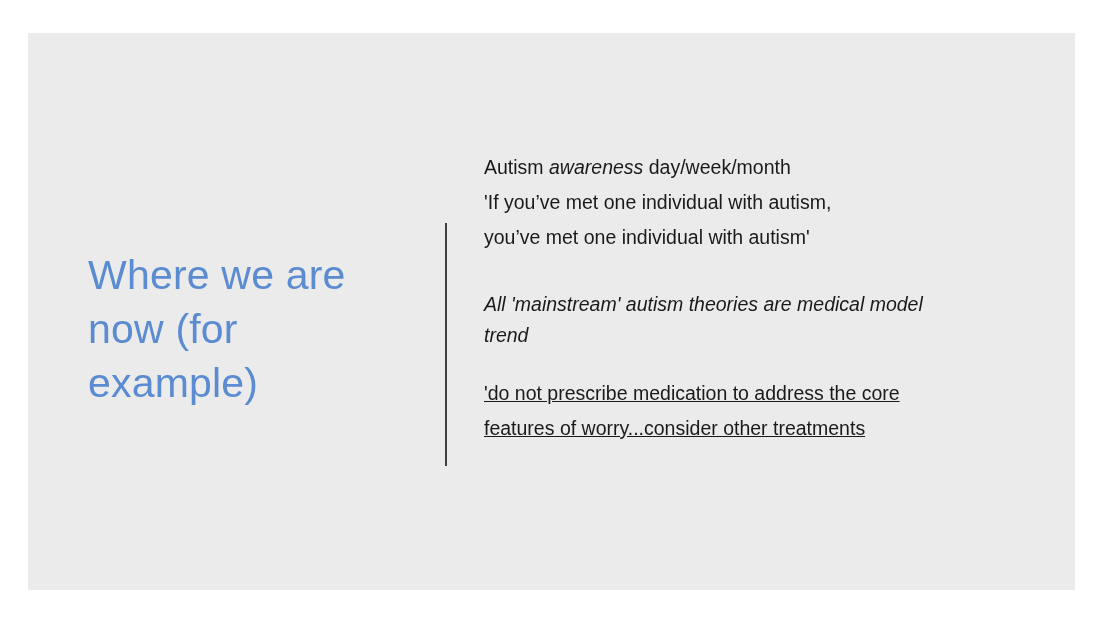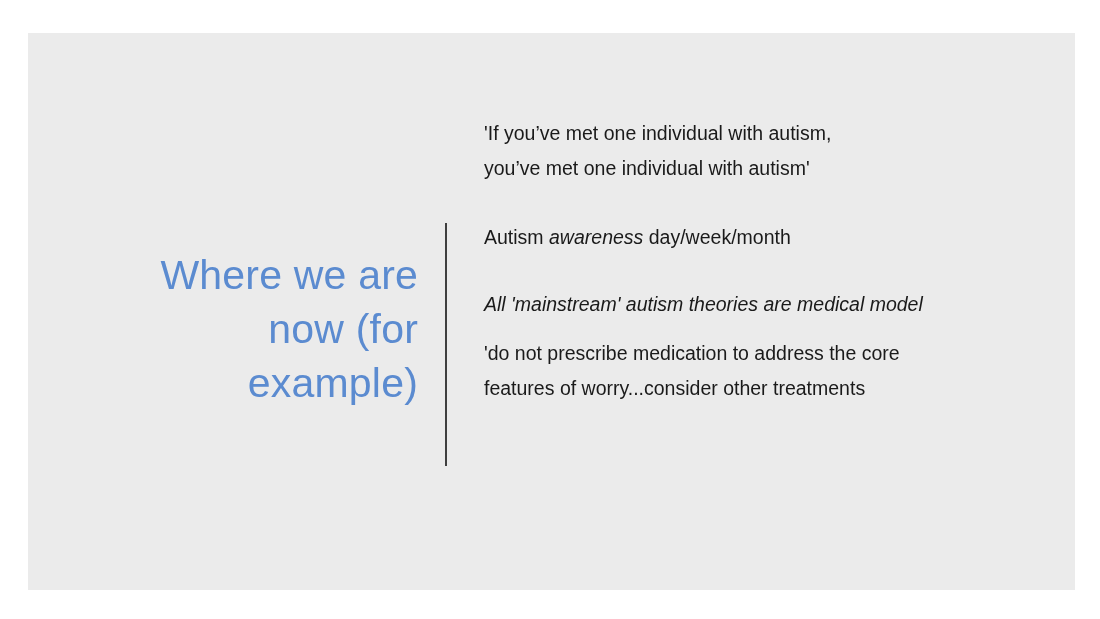--- a/index.html
+++ b/index.html
@@ -21,21 +21,21 @@
     top: 33px;
     width: 1047px;
     height: 557px;
     background: #ebebeb;
   }
   .title-block {
     position: absolute;
     left: 60px;
     top: 215px;
     width: 330px;
-    text-align: right;
+    text-align: left;
   }
   .title-text {
     color: #5b8bd0;
     font-size: 41px;
     line-height: 1.32;
     font-weight: 400;
     letter-spacing: 0.2px;
   }
   .divider-rule {
     position: absolute;
@@ -56,52 +56,53 @@
     font-size: 19.5px;
     line-height: 1.8;
     margin: 0 0 0 0;
   }
   .para.tight {
     line-height: 1.55;
     font-style: italic;
   }
   .para-gap-a { margin-top: 34px; }
   .para-gap-b { margin-top: 34px; }
-  .para-gap-c { margin-top: 16px; }
+  .para-gap-c { margin-top: 26px; text-decoration: underline; }
   .ital {
     font-style: italic;
   }
   .line { display: block; }
 </style>
 </head>
 <body>
 
 <div class="slide-canvas">
 
   <div class="slide-surface">
 
     <div class="title-block">
       <div class="title-text">Where we are now (for example)</div>
     </div>
 
     <div class="divider-rule"></div>
 
     <div class="body-block">
 
+      <div class="para para-gap-a">
+        <span>Autism </span><span class="ital">awareness</span><span> day/week/month</span>
+      </div>
+
       <div class="para">
         <span class="line">'If you’ve met one individual with autism,</span>
         <span class="line">you’ve met one individual with autism'</span>
       </div>
 
-      <div class="para para-gap-a">
-        <span>Autism </span><span class="ital">awareness</span><span> day/week/month</span>
-      </div>
-
       <div class="para tight para-gap-b">
         <span class="line">All 'mainstream' autism theories are medical model</span>
+        <span class="line">trend</span>
       </div>
 
       <div class="para para-gap-c">
         <span class="line">'do not prescribe medication to address the core</span>
         <span class="line">features of worry...consider other treatments</span>
       </div>
 
     </div>
   </div>
 </div>

